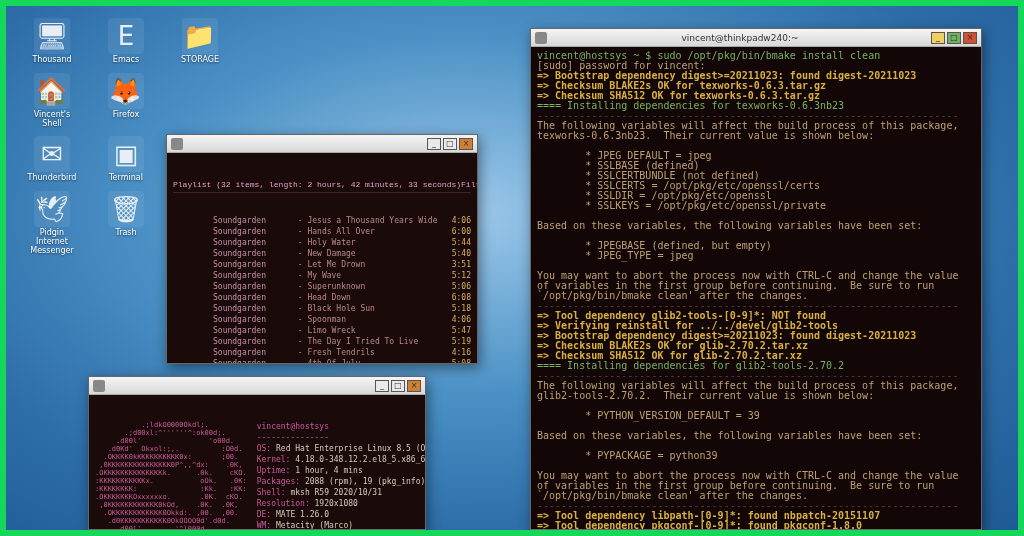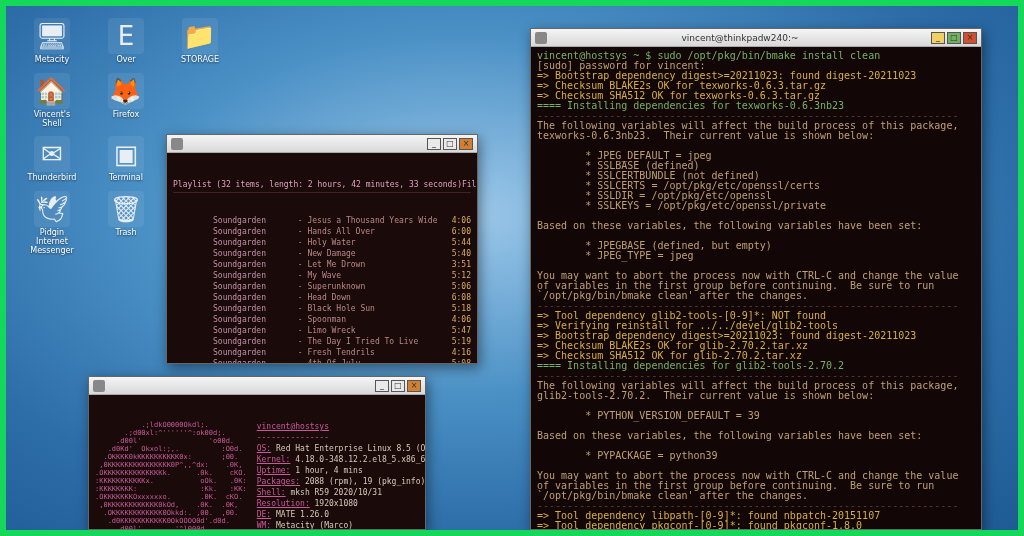--- a/index.html
+++ b/index.html
@@ -20,52 +20,52 @@
   .win { position: absolute; background: #ddd; border: 1px solid #666; box-shadow: 2px 4px 12px rgba(0,0,0,.45); display: flex; flex-direction: column; }
   .titlebar { height: 18px; background: linear-gradient(#f5f5f5,#d8d8d8); border-bottom: 1px solid #aaa; display: flex; align-items: center; padding: 0 4px; font-size: 9px; color: #333; }
   .titlebar .icn { width: 12px; height: 12px; background: #888; border-radius: 2px; margin-right: 4px; }
   .titlebar .sp { flex: 1; }
   .titlebar .wb { width: 14px; height: 12px; margin-left: 2px; border: 1px solid #555; font-size: 8px; line-height: 10px; text-align: center; cursor: pointer; }
   .wb.min { background: #e9e9e9; }
   .wb.max { background: #e9e9e9; }
   .wb.cls { background: #d08030; }
   .termbody { flex: 1; background: #1a0a0a; color: #caa; font-family: "DejaVu Sans Mono", monospace; font-size: 8px; line-height: 11px; padding: 4px 6px; overflow: hidden; white-space: pre; }
   
-  .playlist-head { color: #e0a0c0; border-bottom: 1px solid #402030; padding-bottom: 2px; display: flex; }
+  .playlist-head { color: #e0a0c0; border-bottom: 1px solid #402030; padding-bottom: 2px; display: flex; font-family: Liberation Mono, monospace; }
   .playlist-head .r { margin-left: auto; }
   .pl-row { display: flex; color: #b88; margin-left: 40px; }
   .pl-row .art { width: 80px; color: #c090a8; }
   .pl-row .tit { flex: 1; color: #b88; }
   .pl-row .dur { color: #d8b060; }
   
   .nf { display: flex; gap: 10px; }
   .nf .ascii { color: #c85a9a; font-size: 7px; line-height: 8px; }
-  .nf .info .k { color: #c85a9a; text-decoration: underline; }
+  .nf .info .k { color: #c85a9a; }
   .nf .info .v { color: #d8c8b8; }
   
   .bigterm .termbody { background: #120606; color: #bfa070; font-size: 10px; line-height: 10px; }
-  .bigterm .yel { color: #d8b040; }
+  .bigterm .yel { color: #d8b040; font-weight: bold; }
   .bigterm .grn { color: #7ab060; }
   .bigterm .hr { color: #604030; }
   .bigterm .titlebar .wb.min { background: #f0d060; }
   .bigterm .titlebar .wb.max { background: #70b060; }
   .bigterm .titlebar .wb.cls { background: #d05030; }
 </style>
 </head>
 <body>
 
 <div class="desk" id="desk">
     <div class="desk-row">
       <div class="di">
         <div class="glyph">🖥</div>
-        <div class="lbl">Metacity</div>
+        <div class="lbl">Thousand</div>
       </div>
       <div class="di">
         <div class="glyph">E</div>
-        <div class="lbl">Over</div>
+        <div class="lbl">Emacs</div>
       </div>
       <div class="di">
         <div class="glyph">📁</div>
         <div class="lbl">STORAGE</div>
       </div>
     </div>
     <div class="desk-row">
       <div class="di">
         <div class="glyph">🏠</div>
         <div class="lbl">Vincent's Shell</div>

